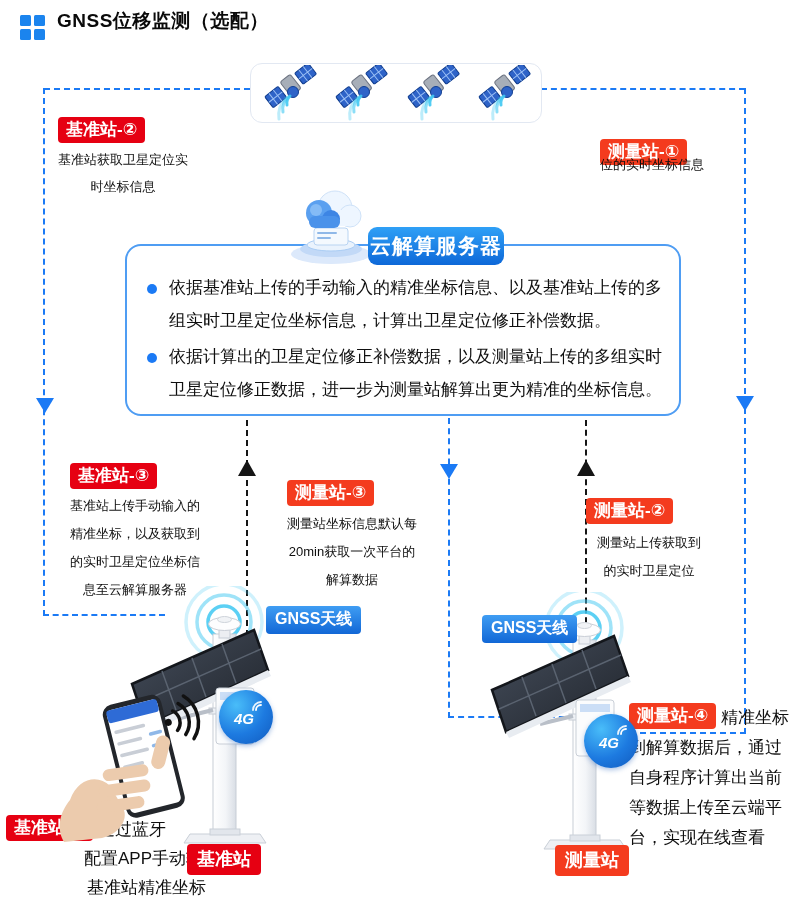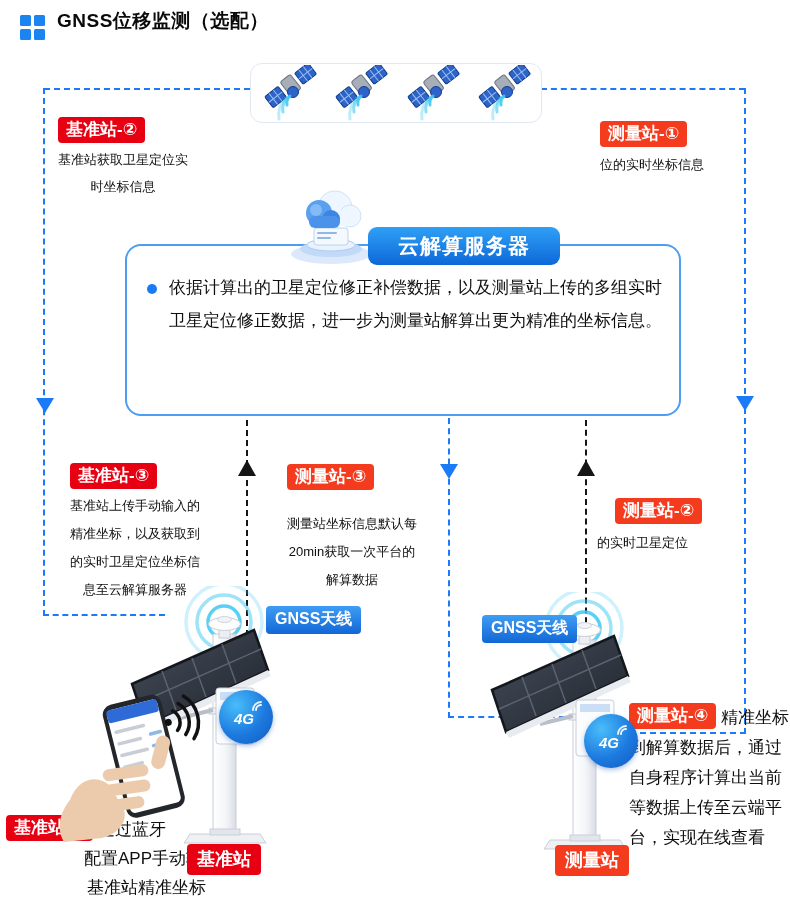--- a/index.html
+++ b/index.html
@@ -32,21 +32,21 @@
   .badge.meas{background:var(--measure_red);}
   .note{position:absolute;font-size:13px;line-height:27px;color:var(--text);text-align:center;}
   .note .ln{white-space:nowrap;}
   .abs{position:absolute;}
 
   
   .main-box{position:absolute;left:125px;top:244px;width:556px;height:172px;background:#fff;border:2px solid var(--box_border);border-radius:16px;z-index:1;padding:26px 10px 0 18px;}
   .main-box .bullet{position:relative;padding-left:24px;margin-bottom:4px;font-size:17px;line-height:32.5px;}
   .main-box .bullet::before{content:"";position:absolute;left:2px;top:12px;width:10px;height:10px;border-radius:50%;background:var(--accent_blue);}
   .main-box .bullet .ln{white-space:nowrap;}
-  .cloud-label{position:absolute;left:368px;top:227px;width:192px;height:38px;border-radius:9px;background:linear-gradient(180deg,var(--label_blue_light),var(--label_blue_dark));color:#fff;font-size:21px;font-weight:700;display:flex;align-items:center;justify-content:center;letter-spacing:1px;z-index:4;}
+  .cloud-label{position:absolute;left:368px;top:227px;width:136px;height:38px;border-radius:9px;background:linear-gradient(180deg,var(--label_blue_light),var(--label_blue_dark));color:#fff;font-size:21px;font-weight:700;display:flex;align-items:center;justify-content:center;letter-spacing:1px;z-index:4;}
   .cloud-icon{position:absolute;left:283px;top:180px;z-index:3;}
 
   
   .gnss-label{position:absolute;background:linear-gradient(180deg,#3f9df3,#1167d6);color:#fff;font-size:16px;font-weight:700;padding:3px 9px 4px;border-radius:4px;white-space:nowrap;z-index:5;}
   .name-badge{position:absolute;color:#fff;font-weight:700;font-size:18px;padding:3px 10px 4px;border-radius:4px;white-space:nowrap;z-index:5;}
 
   
   .badge-4g{position:absolute;width:54px;height:54px;border-radius:50%;background:radial-gradient(circle at 32% 28%,#49bdf9,#1d7ae0 55%,#1059bd);display:flex;align-items:center;justify-content:center;z-index:6;box-shadow:0 2px 5px rgba(16,84,180,.35);}
   .badge-4g .t{color:#fff;font-weight:700;font-style:italic;font-size:15px;letter-spacing:0;transform:translate(-2px,1px);}
   .badge-4g svg{position:absolute;right:8px;top:10px;}
@@ -144,21 +144,21 @@
       <path d="M22 54a24 24 0 0 1 7-21" stroke="#3fc8f2" stroke-width="3" fill="none" stroke-linecap="round" opacity="0.35"></path>
     </svg>
   </div>
 
   <span class="badge base abs" style="left:58px;top:117px;text-align:center;">基准站-②</span>
   <div class="note" style="left:58px;top:146px;">
     <div class="ln">基准站获取卫星定位实</div>
     <div class="ln">时坐标信息</div>
   </div>
 
-  <span class="badge meas abs" style="left:600px;top:121px;">测量站-①</span>
+  <span class="badge meas abs" style="left:600px;top:139px;">测量站-①</span>
   <div class="note" style="left:600px;top:151px;">
     <div class="ln">位的实时坐标信息</div>
   </div>
 
   <svg class="cloud-icon" width="96" height="86" viewBox="0 0 96 86">
     <ellipse cx="48" cy="74" rx="40" ry="10" fill="#dce9fb"></ellipse>
     <ellipse cx="48" cy="69" rx="31" ry="8" fill="#c2d9f7"></ellipse>
     <ellipse cx="48" cy="65" rx="24" ry="6" fill="#eaf3fd" stroke="#aacdf4"></ellipse>
     <rect x="31" y="48" width="34" height="17" rx="3" fill="#f4f9fe" stroke="#b9d4f2"></rect>
     <path d="M35 53h18M35 58h12" stroke="#8fb8e8" stroke-width="2" stroke-linecap="round"></path>
@@ -171,42 +171,47 @@
       <circle cx="36" cy="33" r="13" fill="#5aa0f0"></circle>
       <circle cx="48" cy="39" r="9" fill="#3d85e4"></circle>
       <rect x="26" y="36" width="31" height="12" rx="6" fill="#4a92ea"></rect>
       <circle cx="33" cy="30" r="6" fill="#8fc2f8" opacity="0.8"></circle>
     </g>
   </svg>
   <div class="cloud-label">云解算服务器</div>
 
   <div class="main-box">
     <div class="bullet">
+      <div class="ln">依据基准站上传的手动输入的精准坐标信息、以及基准站上传的多</div>
+      <div class="ln">组实时卫星定位坐标信息，计算出卫星定位修正补偿数据。</div>
+    </div>
+    <div class="bullet">
       <div class="ln">依据计算出的卫星定位修正补偿数据，以及测量站上传的多组实时</div>
       <div class="ln">卫星定位修正数据，进一步为测量站解算出更为精准的坐标信息。</div>
     </div>
   </div>
 
   <span class="badge base abs" style="left:70px;top:463px;">基准站-③</span>
   <div class="note" style="left:70px;top:492px;line-height:28px;">
     <div class="ln">基准站上传手动输入的</div>
     <div class="ln">精准坐标，以及获取到</div>
     <div class="ln">的实时卫星定位坐标信</div>
     <div class="ln">息至云解算服务器</div>
   </div>
 
-  <span class="badge meas abs" style="left:287px;top:464px;">测量站-③</span>
+  <span class="badge meas abs" style="left:287px;top:480px;">测量站-③</span>
   <div class="note" style="left:287px;top:510px;line-height:28px;">
     <div class="ln">测量站坐标信息默认每</div>
     <div class="ln">20min获取一次平台的</div>
     <div class="ln">解算数据</div>
   </div>
 
-  <span class="badge meas abs" style="left:615px;top:498px;">测量站-②</span>
+  <span class="badge meas abs" style="left:586px;top:498px;">测量站-②</span>
   <div class="note" style="left:597px;top:529px;line-height:28px;">
+    <div class="ln">测量站上传获取到</div>
     <div class="ln">的实时卫星定位</div>
   </div>
 
   <svg class="station-svg" style="left:110px;top:586px;" width="230" height="268" viewBox="0 0 230 268">
     <defs>
       <linearGradient id="poleG" x1="0" y1="0" x2="1" y2="0">
         <stop offset="0" stop-color="#ffffff"></stop>
           <stop offset="0.55" stop-color="#f3f5f8"></stop>
           <stop offset="1" stop-color="#d9dee5"></stop>
       </linearGradient>

